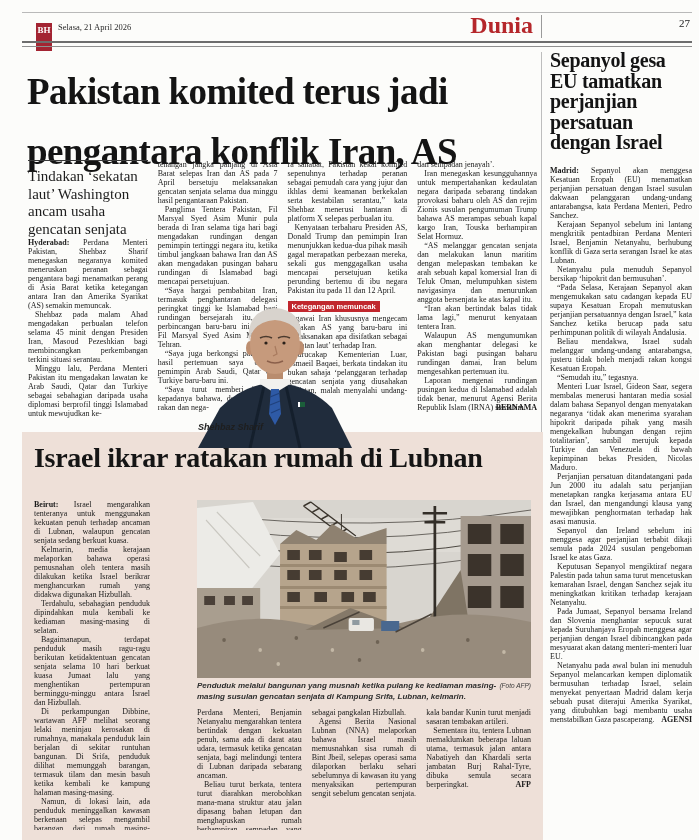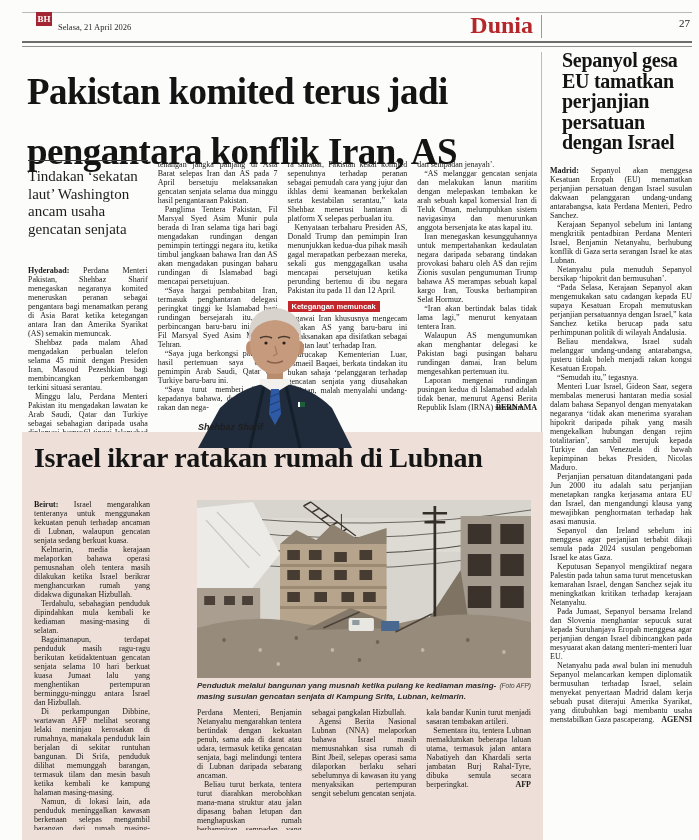--- a/index.html
+++ b/index.html
@@ -1,36 +1,36 @@
 <!DOCTYPE html>
 <html lang="ms" style="--logo_bg: #a32432; --section_red: #b5272b; --tag_bg: #c1272d; --lubnan_bg: #eee0d8;"><head>
 <meta charset="utf-8">
 <style>
   html,body{margin:0;padding:0;background:#ffffff;}
   #page{position:relative;width:699px;height:840px;overflow:hidden;background:#fcfcfa;
         font-family:"Liberation Serif",serif;color:#1c1c1c;}
   .abs{position:absolute;}
   
   #top-rule{left:22px;top:12px;width:670px;border-top:1px solid #b9b9b9;}
-  #masthead-logo{left:36px;top:12px;width:16px;height:14px;background:var(--logo_bg,#a32432);
+  #masthead-logo{left:36px;top:23px;width:16px;height:28px;background:var(--logo_bg,#a32432);
         color:#fff;font:bold 9px/14px "Liberation Serif",serif;text-align:center;}
   #masthead-date{left:58px;top:22px;font-size:8.5px;color:#2a2a2a;}
   #section-title{left:400px;top:12px;width:133px;text-align:right;
         font:bold 24px/26px "Liberation Serif",serif;color:var(--section_red,#b5272b);}
   #header-vsep{left:541px;top:15px;height:23px;border-left:1px solid #9a9a9a;}
   #page-number{left:642px;top:17px;width:48px;text-align:right;font-size:11px;color:#222;}
   #header-rule{left:22px;top:41px;width:670px;height:3px;border-top:2px solid #6d6d6d;border-bottom:1px solid #8f8f8f;}
   #main-vsep{left:541px;top:52px;height:786px;border-left:1px solid #bdbdbd;}
 
   
   #main-headline{left:27px;top:54px;width:514px;font-weight:bold;color:#141414;letter-spacing:-0.6px;}
   #main-headline .hl-line{font-size:37px;line-height:44px;white-space:nowrap;margin-top:16px;}
   #main-body{left:28px;top:160px;width:509px;height:288px;display:grid;
         grid-template-columns:1fr 1fr 1fr 1fr;column-gap:10px;overflow:hidden;}
-  .deck{border-top:1px solid #3a3a3a;padding-top:7px;margin-bottom:28px;
+  .deck{border-top:1px solid #3a3a3a;padding-top:7px;margin-bottom:0;
         font-size:15px;line-height:17.5px;color:#1d1d1d;}
   .para{margin:0;font-size:8px;line-height:9px;text-align:justify;color:#1b1b1b;}
   .textcol p ~ p{text-indent:7px;}
   .dateline{font-weight:bold;}
   .subhead-tag{display:inline-block;background:var(--tag_bg,#c1272d);color:#fff;
         font:bold 7.5px/9px "Liberation Sans",sans-serif;padding:1.5px 4px 1px;margin:3px 0 2px;}
   .byline{text-align:right;font-weight:bold;font-size:8px;line-height:9px;margin-top:-9px;}
 
   
   #shehbaz-photo{left:192px;top:296px;width:166px;height:152px;z-index:2;}
@@ -48,21 +48,21 @@
   #lubnan-photo{width:100%;height:178px;overflow:hidden;background:#d8d5cf;}
   #lubnan-photo svg{display:block;width:100%;height:100%;}
   #lubnan-caption{font:bold italic 8px/10.5px "Liberation Sans",sans-serif;color:#2e2e2e;
         margin:3px 0 6px 0;}
   #lubnan-caption .credit{float:right;font-weight:normal;font-size:6.5px;color:#3a3a3a;}
   #lubnan-cols{display:grid;grid-template-columns:1fr 1fr 1fr;column-gap:10px;
         height:122px;overflow:hidden;}
 
   
   #sepanyol{left:550px;top:50px;width:142px;}
-  #sepanyol-headline{font-weight:bold;color:#141414;letter-spacing:-0.3px;margin-bottom:13px;margin-left:12px;}
+  #sepanyol-headline{font-weight:bold;color:#141414;letter-spacing:-0.3px;margin-bottom:13px;}
   #sepanyol-headline .hl-line{font-size:20px;line-height:20.5px;white-space:nowrap;}
   #sepanyol-body{height:678px;overflow:hidden;}
 </style>
 </head>
 <body>
 
 <div id="page">
 
   <div class="abs" id="top-rule"></div>
   <div class="abs" id="masthead-logo">BH</div>
@@ -107,22 +107,22 @@
       <div class="textcol">
 
       <p class="para">Pegawai Iran khususnya mengecam tindakan AS yang baru-baru ini melaksanakan apa disifatkan sebagai ‘sekatan laut’ terhadap Iran.</p>
           <p class="para">Jurucakap Kementerian Luar, Esmaeil Baqaei, berkata tindakan itu bukan sahaja ‘pelanggaran terhadap gencatan senjata yang diusahakan Pakistan, malah menyalahi undang-undang</p>
         </div>
     </div>
     <div>
       <div class="textcol">
 
       <p class="para">dan sempadan jenayah’.</p>
+          <p class="para">Iran menegaskan kesungguhannya untuk mempertahankan kedaulatan negara daripada sebarang tindakan provokasi baharu oleh AS dan rejim Zionis susulan pengumuman Trump bahawa AS merampas sebuah kapal kargo Iran, Touska berhampiran Selat Hormuz.</p>
           <p class="para">“AS melanggar gencatan senjata dan melakukan lanun maritim dengan melepaskan tembakan ke arah sebuah kapal komersial Iran di Teluk Oman, melumpuhkan sistem navigasinya dan menurunkan anggota bersenjata ke atas kapal itu.</p>
-          <p class="para">Iran menegaskan kesungguhannya untuk mempertahankan kedaulatan negara daripada sebarang tindakan provokasi baharu oleh AS dan rejim Zionis susulan pengumuman Trump bahawa AS merampas sebuah kapal kargo Iran, Touska berhampiran Selat Hormuz.</p>
           <p class="para">“Iran akan bertindak balas tidak lama lagi,” menurut kenyataan tentera Iran.</p>
           <p class="para">Walaupun AS mengumumkan akan menghantar delegasi ke Pakistan bagi pusingan baharu rundingan damai, Iran belum mengesahkan pertemuan itu.</p>
           <p class="para">Laporan mengenai rundingan pusingan kedua di Islamabad adalah tidak benar, menurut Agensi Berita Republik Islam (IRNA) semalam.</p>
         </div>
       <div class="byline">BERNAMA</div>
     </div>
   </div>
 
   <div class="abs" id="shehbaz-photo">
     <svg viewBox="0 0 166 152" width="166" height="152">

